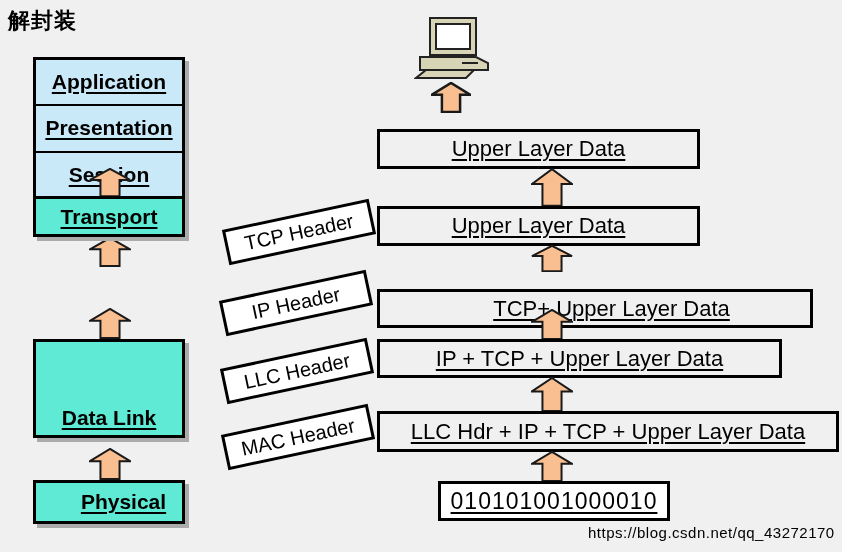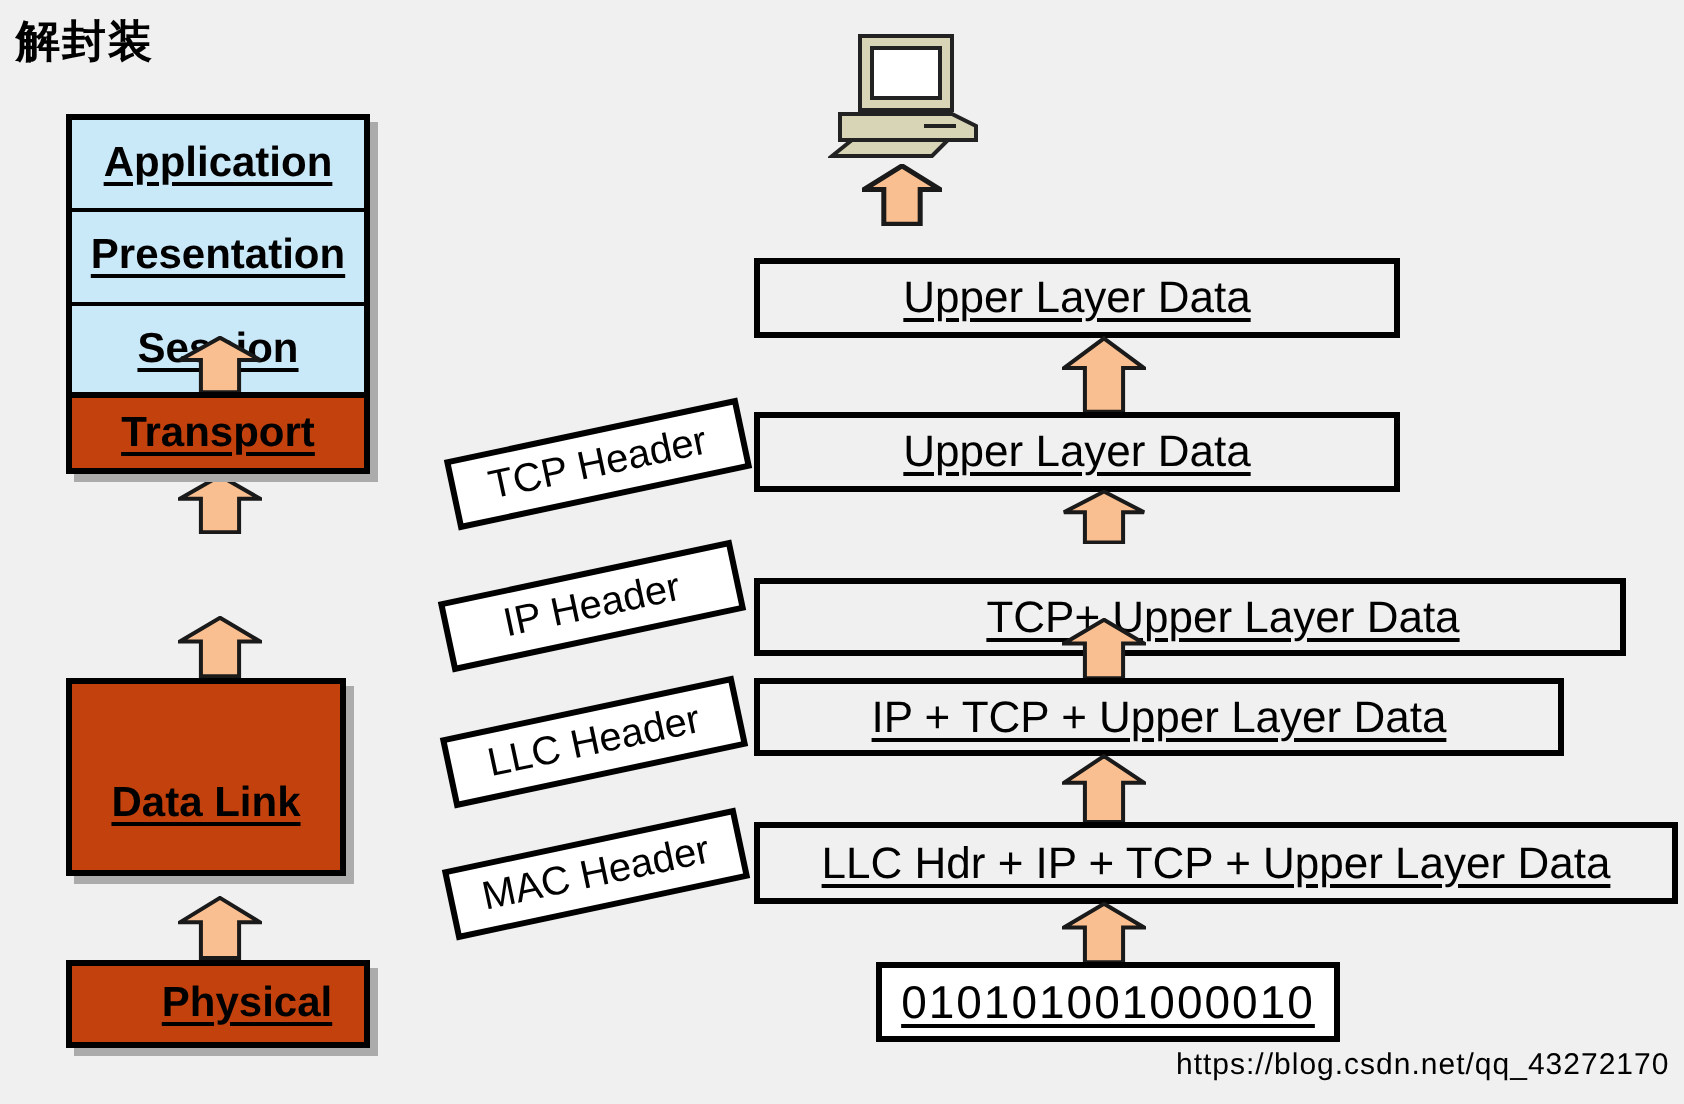--- a/index.html
+++ b/index.html
@@ -26,27 +26,27 @@
     box-shadow:4px 4px 0 #ABABAB; padding:0;
   }
   .bluerow{
     flex:1; width:100%; display:flex; align-items:center; justify-content:center;
     font-size:21px; font-weight:bold;
     text-decoration:underline; text-decoration-thickness:2px; text-underline-offset:3px;
     border-bottom:2px solid #000;
   }
   .bluerow:last-child{border-bottom:none;}
   .layerbox{
-    background:#c2410c; box-shadow:4px 4px 0 #ABABAB;
+    background:#5eead4; box-shadow:4px 4px 0 #ABABAB;
     font-size:21px; font-weight:bold;
     text-decoration:underline; text-decoration-thickness:2px; text-underline-offset:3px;
   }
   .transport{left:33px; top:196px; width:152px; height:41px;}
   .network  {left:33px; top:267px; width:152px; height:41px;}
-  .datalink {left:33px; top:339px; width:140px; height:99px; align-items:flex-end; padding-bottom:21px;}
+  .datalink {left:33px; top:339px; width:152px; height:99px; align-items:flex-end; padding-bottom:5px;}
   .physical {left:33px; top:480px; width:152px; height:44px;padding-left:29px;}
   
   .pdu{
     background:#F0F0F0; font-size:22px;
     text-decoration:underline; text-decoration-thickness:2px; text-underline-offset:3px;
   }
   .pdu1{left:377px; top:129px; width:323px; height:40px;}
   .pdu2{left:377px; top:206px; width:323px; height:40px;}
   .pdu3{left:377px; top:289px; width:436px; height:39px;padding-left:33px;}
   .pdu4{left:377px; top:339px; width:405px; height:39px;}

